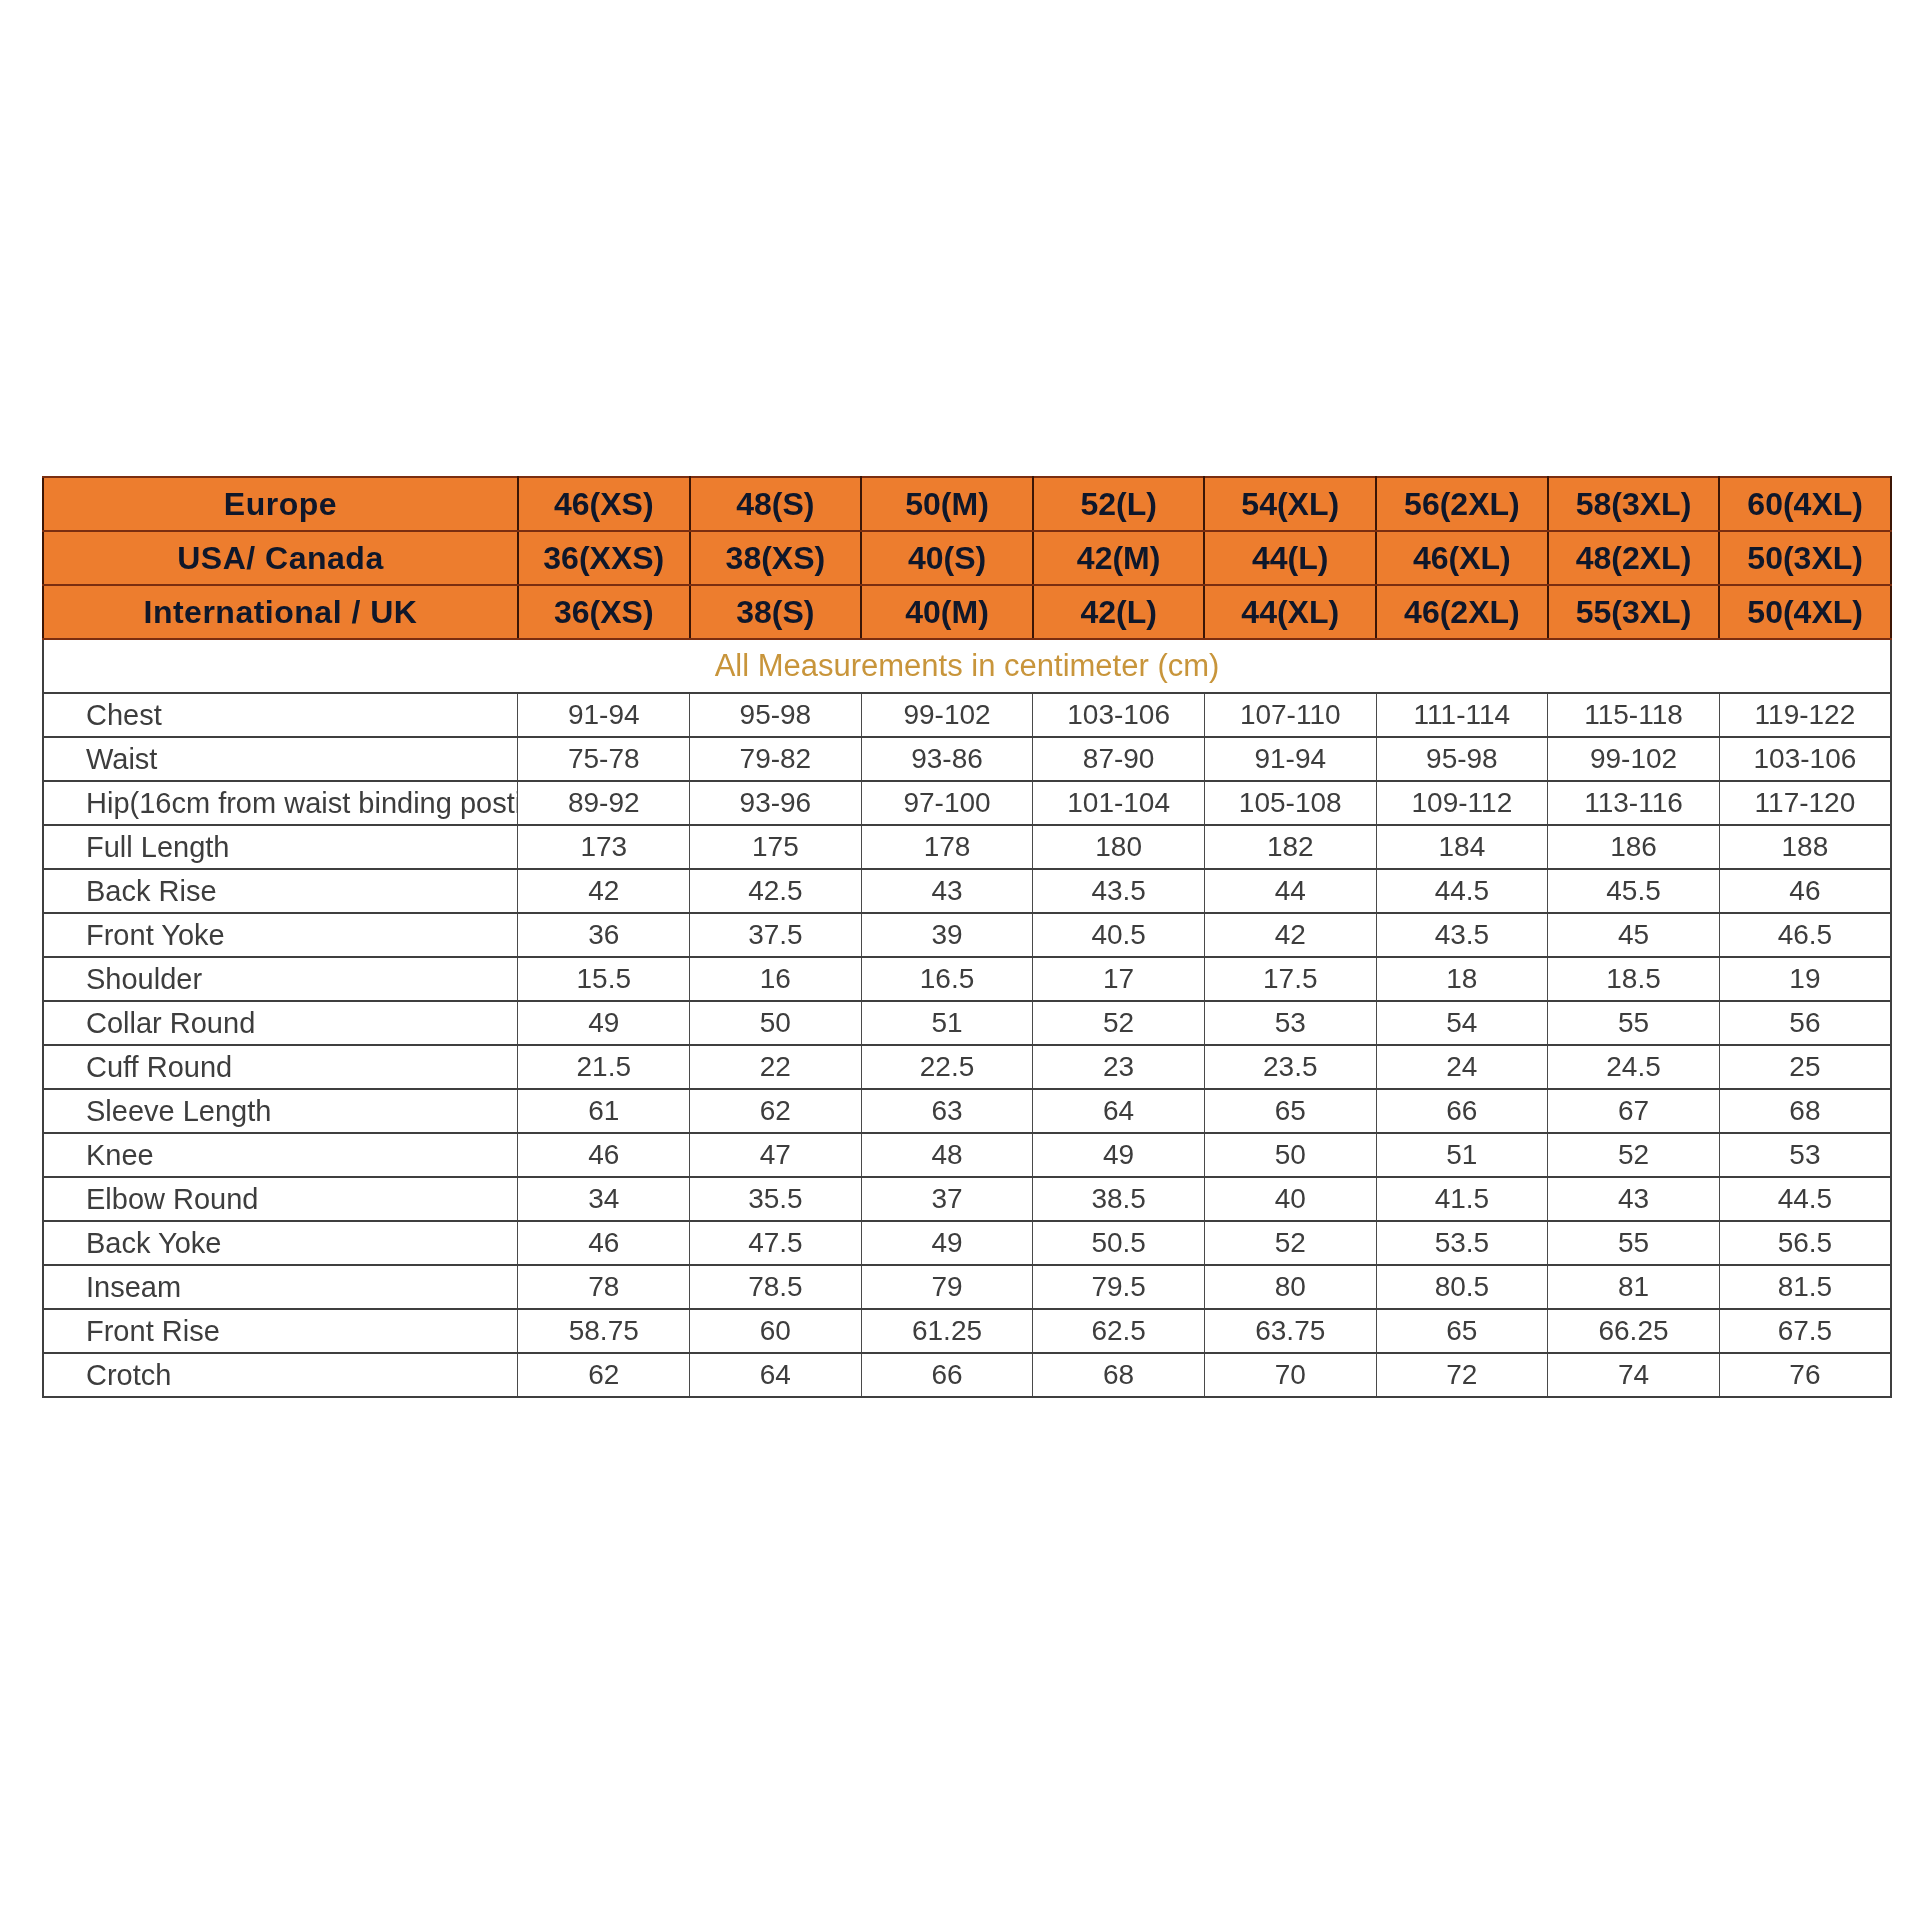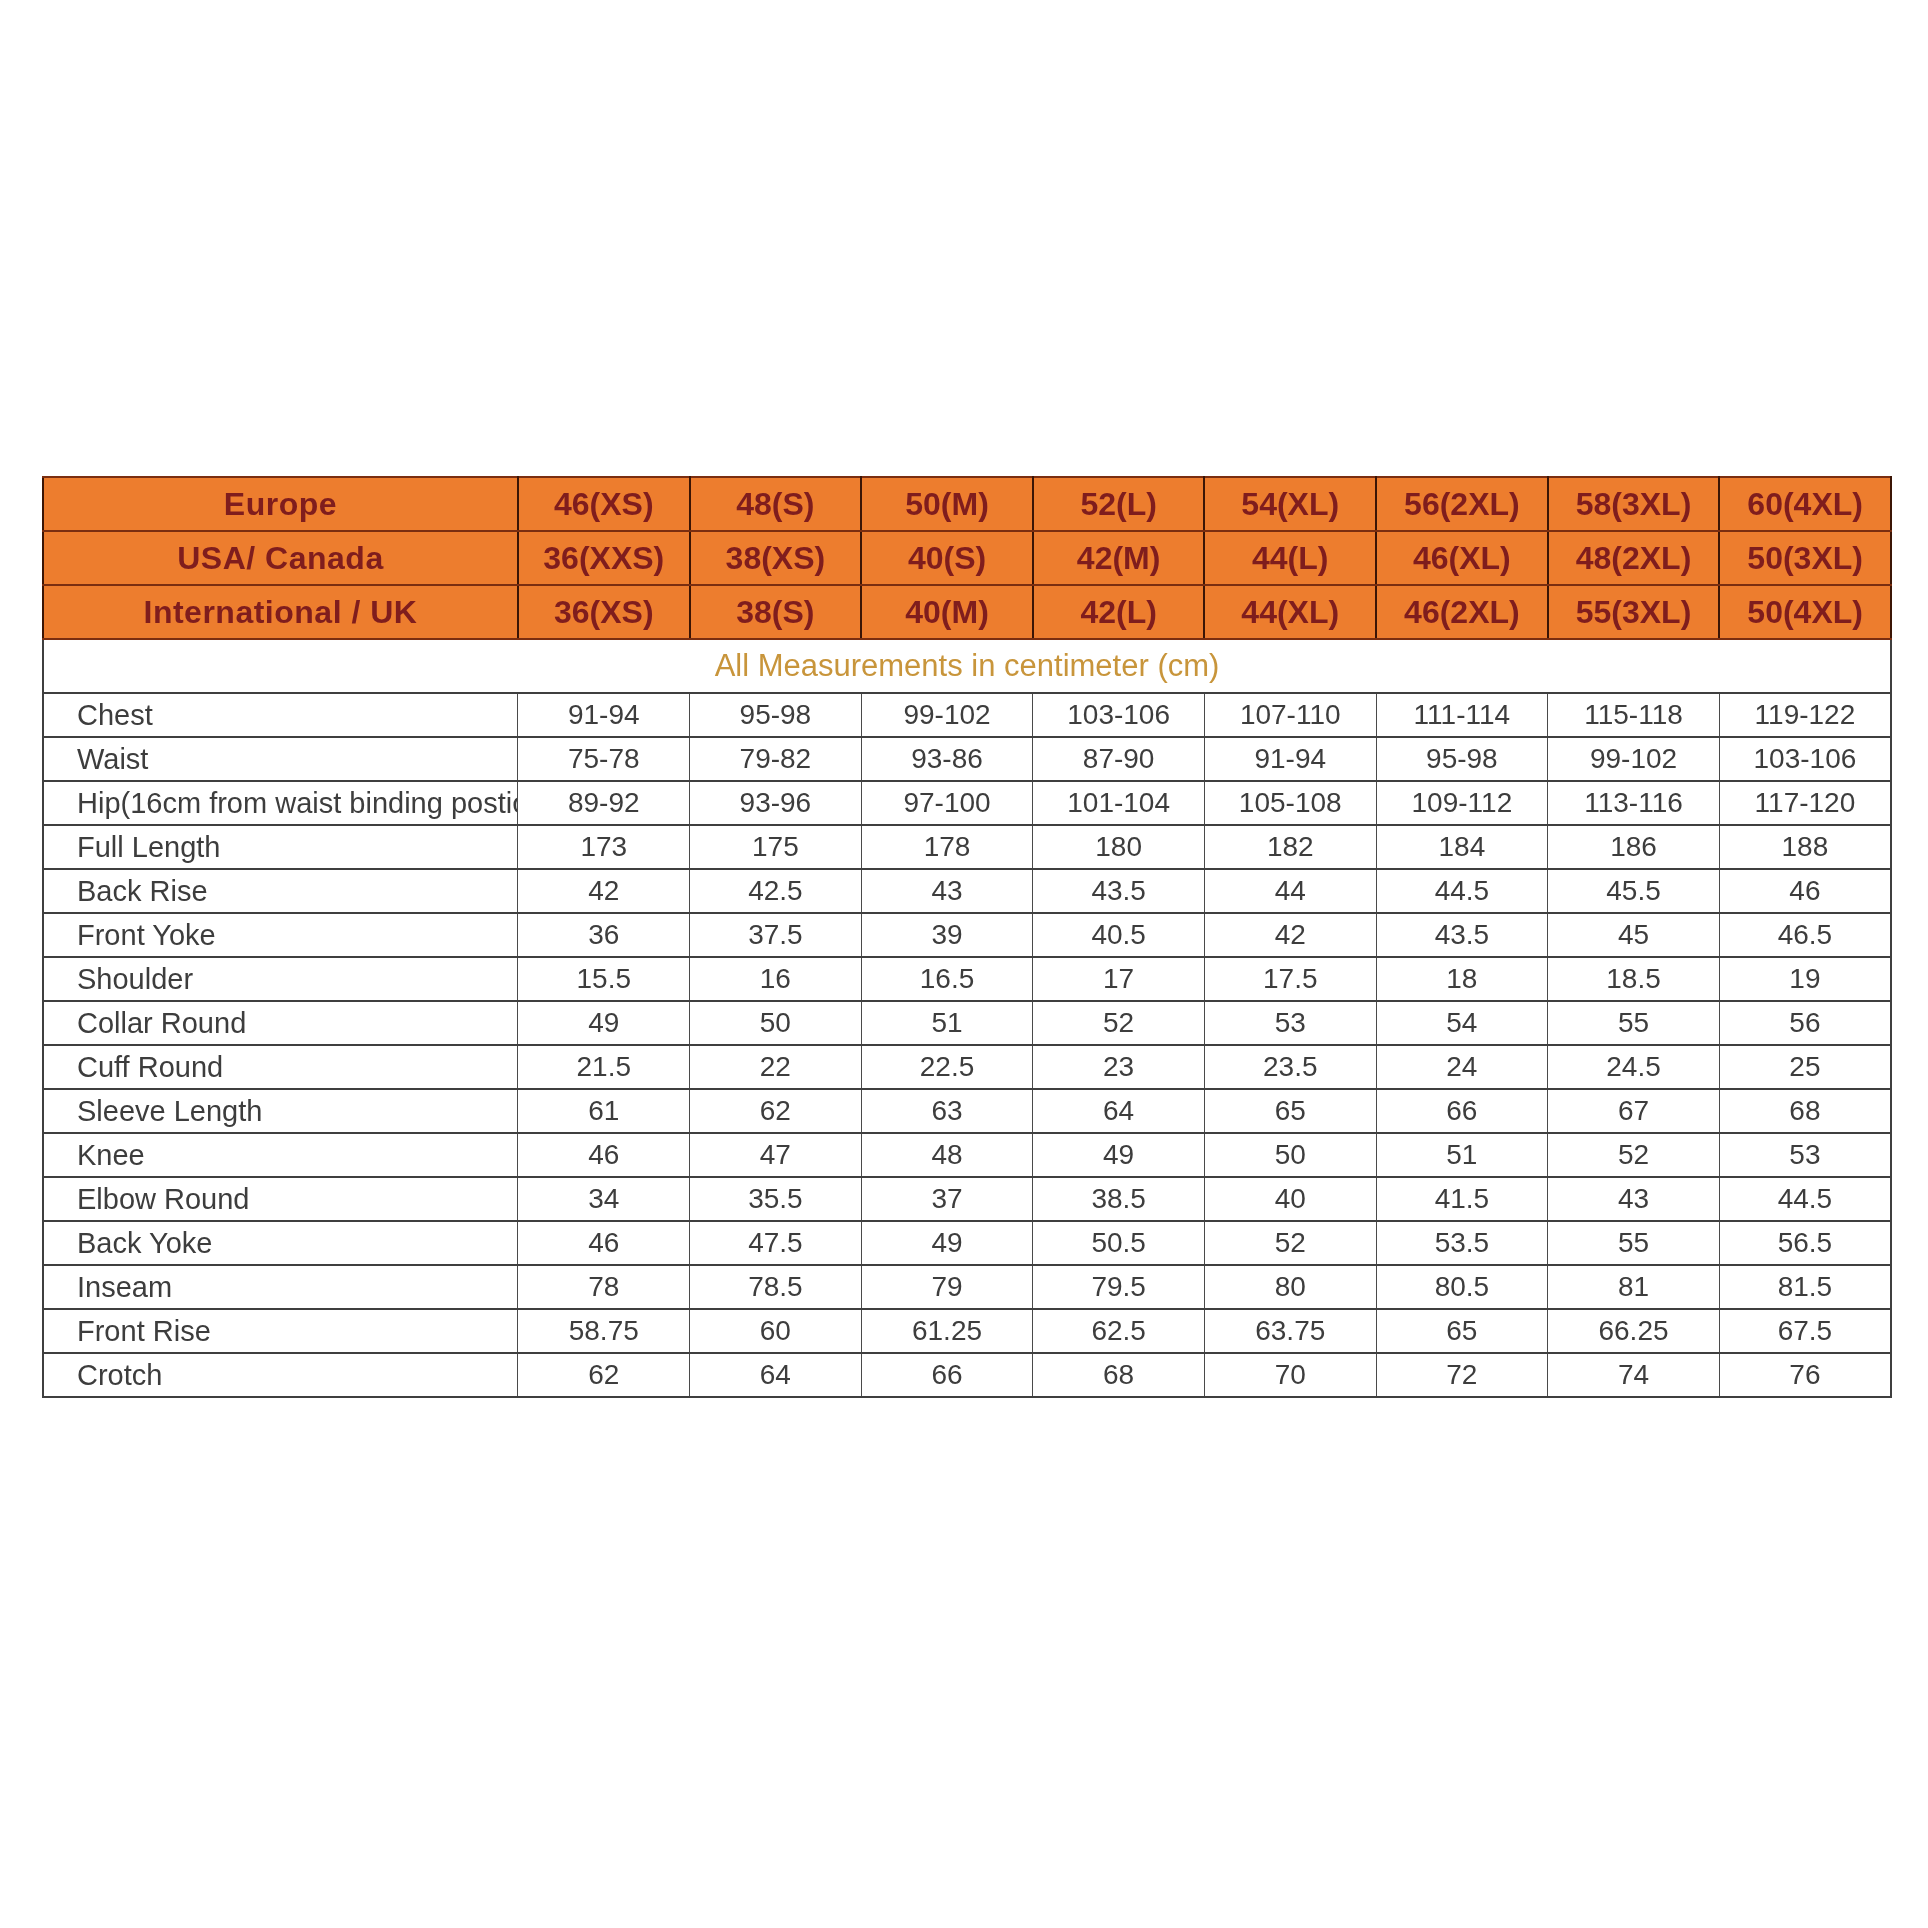--- a/index.html
+++ b/index.html
@@ -19,21 +19,21 @@
   }
   table.size-chart {
     width: 100%;
     border-collapse: collapse;
     table-layout: fixed;
     border: 2.8px solid #3f3f3f;
   }
   
   tr.header-row td {
     background: #ED7D2E;
-    color: #7f1d1d;
+    color: #0f172a;
     font-weight: bold;
     font-size: 32px;
     text-align: center;
     height: 50px;
     border-left: 2.8px solid #3b1505;
     border-right: 2.8px solid #3b1505;
     border-top: 2.8px solid #7a2e10;
     border-bottom: 2.8px solid #7a2e10;
     overflow: hidden;
     white-space: nowrap;
@@ -60,21 +60,21 @@
     height: 40px;
     border-left: 1.9px solid #4a4a4a;
     border-right: 1.9px solid #4a4a4a;
     border-top: 2.8px solid #3f3f3f;
     border-bottom: 2.8px solid #3f3f3f;
     overflow: hidden;
     white-space: nowrap;
   }
   tr.measure-row td.measure-label {
     text-align: left;
-    padding-left: 33px;
+    padding-left: 42px;
     font-size: 29px;
   }
 </style>
 </head>
 <body>
 
 <div class="chart-wrap">
   <table class="size-chart">
     <colgroup>
       <col style="width:25.7%">

